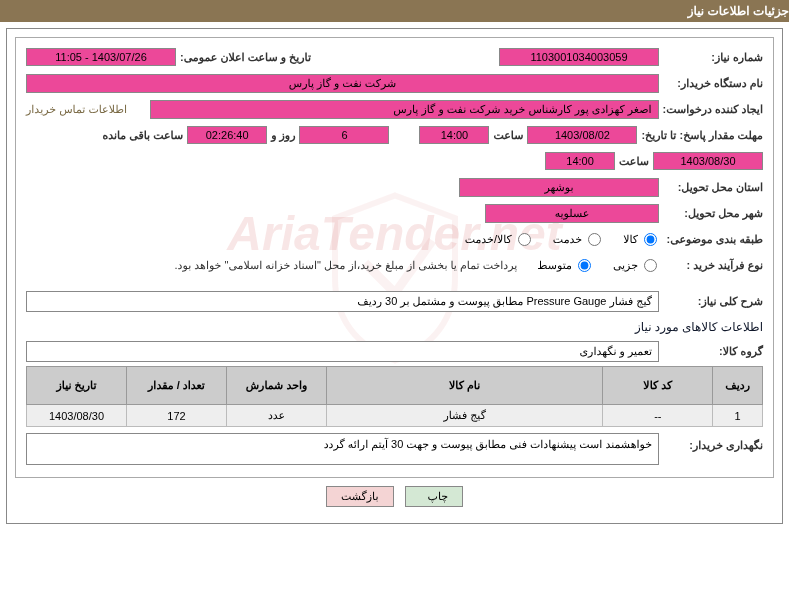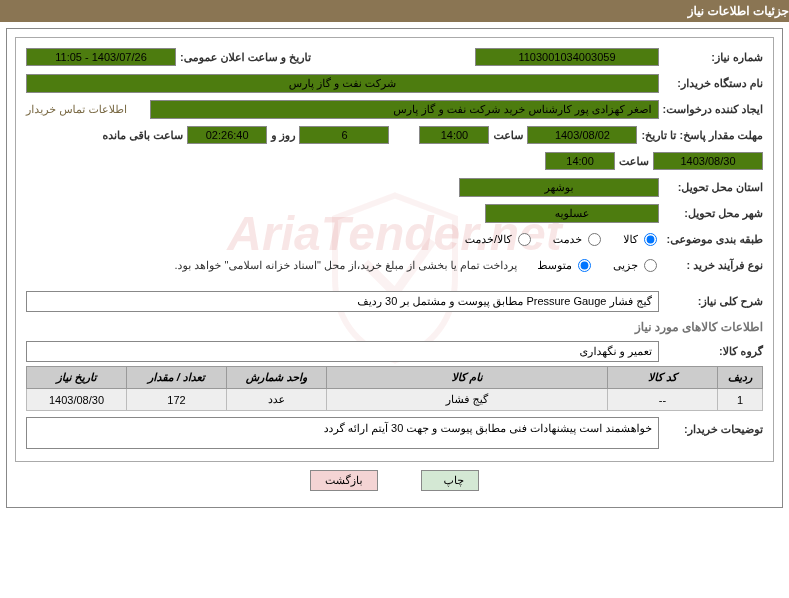--- a/index.html
+++ b/index.html
@@ -5,32 +5,32 @@
 * { box-sizing: border-box; margin: 0; padding: 0; }
 body { font-family: Tahoma, Arial, sans-serif; font-size: 11px; background: #fff; width: 789px; height: 598px; direction: rtl; }
 .header-bar { background: #8a7553; color: #fff; padding: 4px 0; font-weight: bold; font-size: 12px; }
 .outer-frame { margin: 6px; border: 1px solid #888; padding: 8px; background: #fff; }
 .inner-frame { border: 1px solid #aaa; padding: 8px 10px; margin-bottom: 8px; position: relative; }
 .watermark { position: absolute; top: 168px; left: 50%; transform: translateX(-50%); font-size: 48px; color: rgba(200,50,50,0.12); font-weight: bold; font-style: italic; pointer-events: none; z-index: 0; white-space: nowrap; }
 .shield-bg { position: absolute; top: 150px; left: 50%; transform: translateX(-50%); opacity: 0.06; pointer-events: none; z-index: 0; }
 .row { display: flex; align-items: center; margin-bottom: 4px; min-height: 22px; position: relative; z-index: 1; flex-wrap: nowrap; }
 .label { font-weight: bold; color: #333; white-space: nowrap; margin-left: 4px; min-width: 100px; }
 .label-inline { font-weight: bold; color: #333; white-space: nowrap; margin: 0 4px; }
-.value-box { border: 1px solid #888; background: #4d7c0f; padding: 2px 6px; min-height: 18px; text-align: center; display: inline-block; }
+.value-box { border: 1px solid #888; background: #ec4899; padding: 2px 6px; min-height: 18px; text-align: center; display: inline-block; }
 .link-text { color: #7a6a45; text-decoration: none; cursor: pointer; margin-right: 23px; }
 .radio-group { display: flex; align-items: center; gap: 4px; }
 .radio-group input { margin: 0 2px; }
-.section-title { font-weight: bold; color: #737373; margin: 8px 0 6px; font-size: 12px; position: relative; z-index: 1; }
+.section-title { font-weight: normal; color: #0f172a; margin: 8px 0 6px; font-size: 12px; position: relative; z-index: 1; }
 .wide-box { border: 1px solid #888; background: #fff; padding: 3px 6px; min-height: 20px; flex: 1; }
 table.data-table { width: 100%; border-collapse: collapse; margin-top: 4px; position: relative; z-index: 1; }
-table.data-table th { background: #ccc; border: 1px solid #999; padding: 4px; font-size: 11px; font-weight: bold; font-style: italic; }
+table.data-table th { background: #ccc; border: 1px solid #999; padding: 12px; font-size: 11px; font-weight: bold; }
 table.data-table td { background: #eee; border: 1px solid #bbb; padding: 4px; text-align: center; font-size: 11px; }
 .note-box { border: 1px solid #888; padding: 4px 6px; min-height: 32px; flex: 1; text-align: right; }
 .btn-row { text-align: center; margin: 8px 0; }
-.btn { border: 1px solid #888; padding: 3px 14px; margin: 0 20px; cursor: pointer; font-family: Tahoma; font-size: 11px; }
+.btn { border: 1px solid #888; padding: 3px 14px; margin: 0 4px; cursor: pointer; font-family: Tahoma; font-size: 11px; }
 .btn-print { background: #d4e8d4; padding-left: 22px; }
 .btn-back { background: #f4d4d4; }
 </style>
 </head>
 <body>
 
 <div class="header-bar">
   <span>جزئیات اطلاعات نیاز</span>
 </div>
 
@@ -38,21 +38,21 @@
   <div class="inner-frame">
 
     <svg class="shield-bg" width="160" height="180" viewBox="0 0 100 120">
         <path d="M50 5 L90 20 L90 60 Q90 100 50 115 Q10 100 10 60 L10 20 Z" fill="none" stroke="#c33" stroke-width="4"></path>
         <path d="M30 50 L50 70 L75 35" fill="none" stroke="#c33" stroke-width="6"></path>
       </svg>
     <div class="watermark">AriaTender.net</div>
 
     <div class="row">
       <span class="label">شماره نیاز:</span>
-      <span class="value-box" style="width:184px">1103001034003059</span>
+      <span class="value-box" style="width:160px">1103001034003059</span>
       <span style="flex:1"></span>
       <span class="label-inline">تاریخ و ساعت اعلان عمومی:</span>
       <span class="value-box" style="width:150px">1403/07/26 - 11:05</span>
     </div>
 
     <div class="row">
       <span class="label">نام دستگاه خریدار:</span>
       <span class="value-box" style="flex:1; ">شرکت نفت و گاز پارس</span>
     </div>
 
@@ -150,21 +150,21 @@
           <td>عدد</td>
           <td>172</td>
           <td>1403/08/30</td>
         </tr>
       </tbody>
     </table>
 
     <div style="height:6px"></div>
 
     <div class="row" style="align-items:flex-start">
-      <span class="label" style="padding-top:6px">توضیحات خریدار:</span>
+      <span class="label" style="padding-top:6px">نگهداری خریدار:</span>
       <div class="note-box">خواهشمند است پیشنهادات فنی مطابق پیوست و جهت 30 آیتم ارائه گردد</div>
     </div>
 
   </div>
 
   <div class="btn-row">
     <button class="btn btn-print">چاپ</button>
     <button class="btn btn-back">بازگشت</button>
   </div>
 </div>

